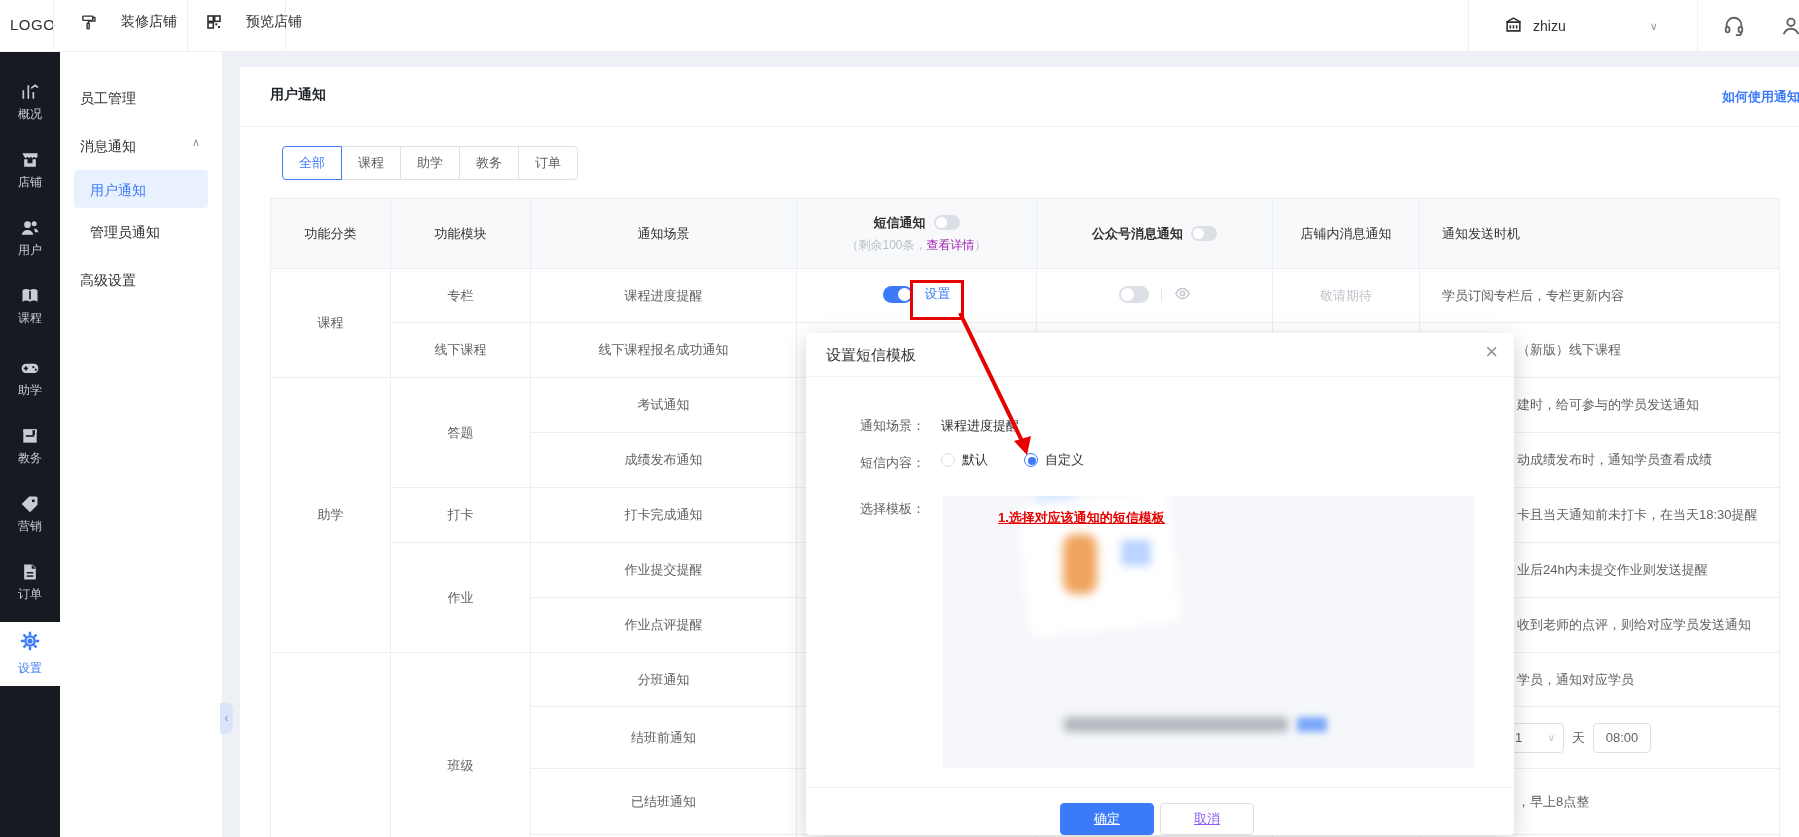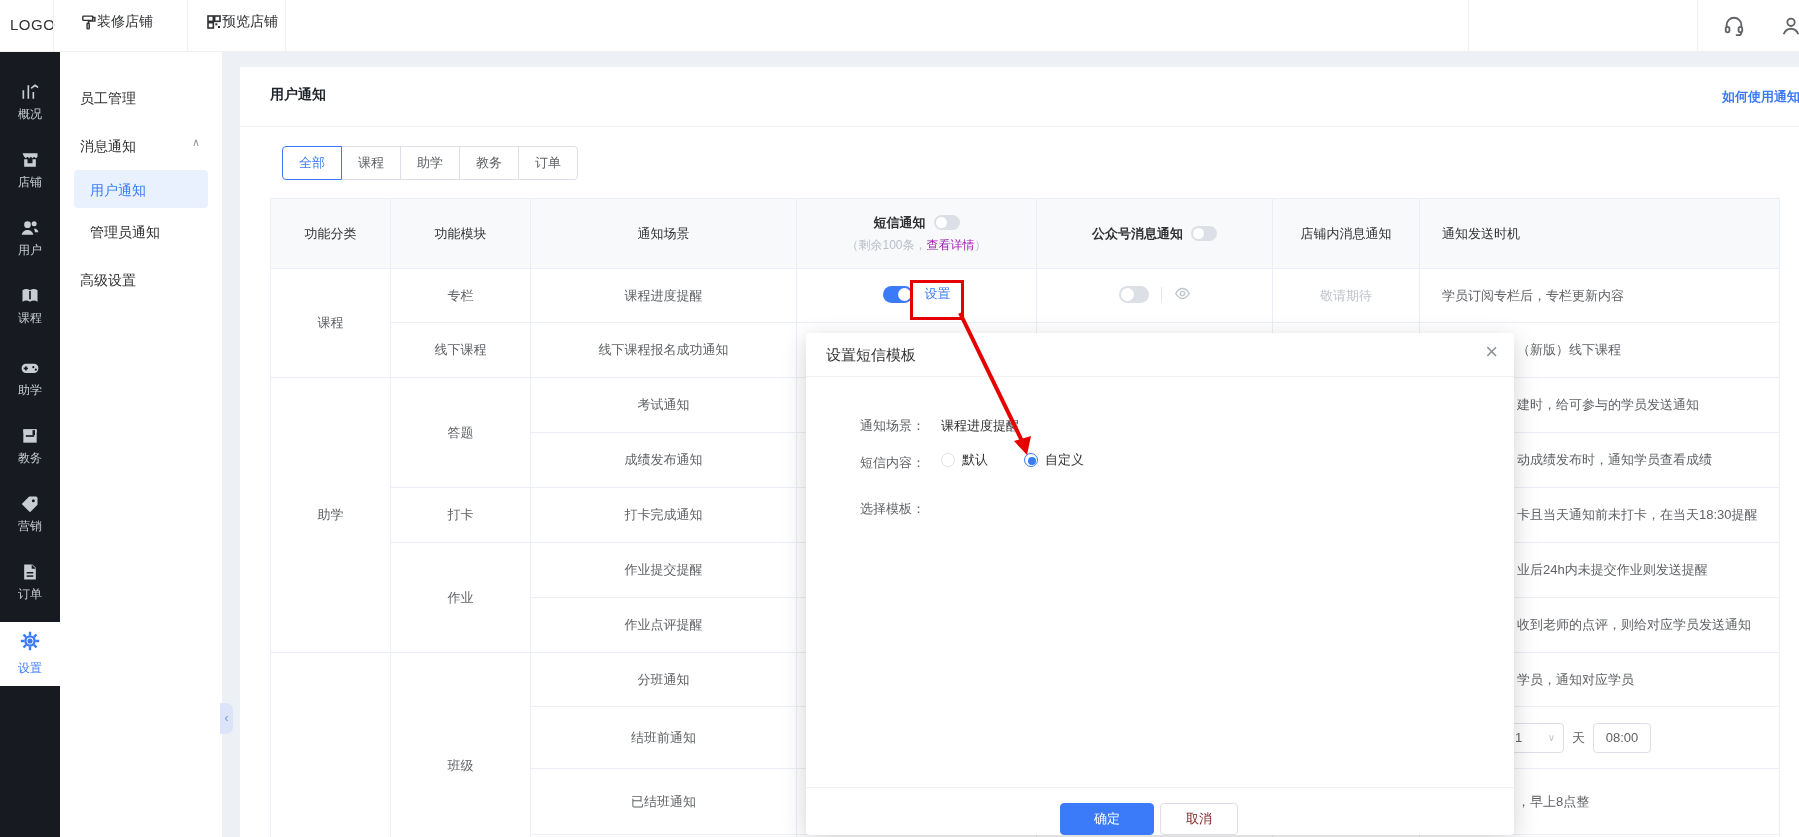--- a/index.html
+++ b/index.html
@@ -2,21 +2,21 @@
 <html><head>
 <meta charset="utf-8">
 <style>
   * { margin:0; padding:0; box-sizing:border-box; }
   html,body { width:1799px; height:837px; overflow:hidden; font-family:"Liberation Sans","DejaVu Sans",sans-serif; background:#edf0f5; color:#303133; }
 
   
   .topbar { position:absolute; left:0; top:0; width:1799px; height:52px; background:#fff; border-bottom:1px solid #f0f0f0; z-index:30; }
   .logo { position:absolute; left:10px; top:16px; font-size:15px; color:#333; letter-spacing:.5px; }
   .tb-div { position:absolute; top:0; width:1px; height:52px; background:#f0f0f0; }
-  .tb-item { position:absolute; top:0; height:44px; display:flex; align-items:center; gap:0; font-size:14px; color:#303133; cursor:pointer; }
+  .tb-item { position:absolute; top:0; height:44px; display:flex; align-items:center; gap:24px; font-size:14px; color:#303133; cursor:pointer; }
   .tb-item svg { display:block; }
   .account { position:absolute; left:1490px; top:0; width:207px; height:52px; display:flex; align-items:center; gap:10px; padding-left:14px; font-size:14px; }
   .caret { color:#909399; font-size:11px; margin-left:74px; }
   .tb-icon { position:absolute; top:15px; cursor:pointer; }
 
   
   .side-dark { position:absolute; left:0; top:52px; width:60px; height:785px; background:#171a21; z-index:25; }
   .sd-item { position:absolute; left:0; width:60px; height:58px; text-align:center; color:#c8ccd4; cursor:pointer; }
   .sd-item svg { margin:0 auto; display:block; }
   .sd-label { font-size:12px; margin-top:4px; }
@@ -83,23 +83,23 @@
   .radio.checked .rdot::after { content:""; position:absolute; left:3px; top:3px; width:8px; height:8px; border-radius:50%; background:#3b7bfa; }
   .tpl-box { position:absolute; left:137px; top:163px; width:531px; height:272px; background:#f5f7fa; border-radius:2px; overflow:hidden; }
   .annotation { position:absolute; left:55px; top:13px; font-size:13px; font-weight:bold; color:#e60000; text-decoration:underline; }
   .blur-card { position:absolute; left:80px; top:2px; width:152px; height:132px; background:#fff; border-radius:10px; transform:rotate(-6deg); filter:blur(4px); }
   .blur-cloud { position:absolute; left:93px; top:-8px; width:40px; height:20px; background:#dbe9ff; border-radius:10px; filter:blur(3px); }
   .blur-person { position:absolute; left:120px; top:38px; width:34px; height:60px; background:#f0a55e; border-radius:12px; filter:blur(5px); }
   .blur-bits { position:absolute; left:178px; top:44px; width:30px; height:26px; background:#b9d4ff; border-radius:4px; filter:blur(4px); }
   .blur-text { position:absolute; left:121px; top:221px; width:224px; height:15px; background:#9aa0a8; border-radius:3px; filter:blur(4px); opacity:.75; }
   .blur-link { position:absolute; left:354px; top:221px; width:30px; height:15px; background:#7da9f8; border-radius:3px; filter:blur(3px); }
   .modal-fdiv { position:absolute; left:0; top:454px; width:708px; height:1px; background:#f0f1f3; }
-  .btn { position:absolute; top:470px; height:32px; border-radius:4px; font-size:13px; text-align:center; line-height:30px; cursor:pointer; }
+  .btn { position:absolute; top:470px; height:32px; border-radius:4px; font-size:13px; text-align:center; line-height:30px; cursor:pointer;text-decoration:underline; }
   .btn-ok { left:254px; width:94px; background:#3b7bfa; color:#fff; border:1px solid #3b7bfa; }
-  .btn-cancel { left:354px; width:78px; background:#fff; color:#7f1d1d; border:1px solid #dcdfe6; }
+  .btn-cancel { left:354px; width:94px; background:#fff; color:#8b5cf6; border:1px solid #dcdfe6; }
 
   
   .red-box { position:absolute; left:910px; top:280px; width:54px; height:40px; border:3px solid #e60000; z-index:40; pointer-events:none; }
   .red-arrow { position:absolute; left:930px; top:295px; z-index:100; pointer-events:none; }
 </style>
 </head>
 <body>
 
 <div class="topbar">
   <div class="logo">LOGO</div>
@@ -122,20 +122,29 @@
           <rect x="3" y="3" width="8" height="8" fill="none" stroke="#303133" stroke-width="2.4"></rect>
           <rect x="13" y="3" width="8" height="8" fill="none" stroke="#303133" stroke-width="2.4"></rect>
           <rect x="3" y="13" width="8" height="8" fill="none" stroke="#303133" stroke-width="2.4"></rect>
           <rect x="14" y="14" width="3" height="3"></rect>
           <rect x="18" y="18" width="3" height="3"></rect>
         </svg>
       </span>
     <span>预览店铺</span>
   </div>
   <div class="tb-div" style="left:1468px"></div>
+  <div class="account">
+    <span><svg width="19" height="19" viewBox="0 0 24 24" fill="none" stroke="#303133" stroke-width="2">
+          <path d="M3 9l9-5 9 5"></path>
+          <path d="M4 9h16v11H4z"></path>
+          <path d="M8 13v4M12 13v4M16 13v4"></path>
+        </svg></span>
+    <span>zhizu</span>
+    <span class="caret">∨</span>
+  </div>
   <div class="tb-div" style="left:1697px"></div>
   <div class="tb-icon" style="left:1723px"><svg width="22" height="22" viewBox="0 0 24 24" fill="none" stroke="#606266" stroke-width="2">
         <path d="M4 14v-3a8 8 0 0 1 16 0v3"></path>
         <rect x="3" y="13" width="4" height="6" rx="2"></rect>
         <rect x="17" y="13" width="4" height="6" rx="2"></rect>
         <path d="M20 18v1a3 3 0 0 1-3 3h-3"></path>
       </svg></div>
   <div class="tb-icon" style="left:1780px"><svg width="22" height="22" viewBox="0 0 24 24" fill="none" stroke="#606266" stroke-width="2">
         <circle cx="12" cy="8" r="4"></circle>
         <path d="M4 21c1.5-4 5-6 8-6s6.5 2 8 6"></path>
@@ -405,20 +414,29 @@
         <span>默认</span>
       </span>
     <span class="radio checked">
         <span class="rdot"></span>
         <span>自定义</span>
       </span>
   </div>
 
   <div class="m-label" style="top:167px">选择模板：</div>
 
+  <div class="tpl-box">
+    <div class="blur-cloud"></div>
+    <div class="blur-card"></div>
+    <div class="blur-person"></div>
+    <div class="blur-bits"></div>
+    <div class="blur-text"></div>
+    <div class="blur-link"></div>
+    <div class="annotation">1.选择对应该通知的短信模板</div>
+  </div>
 
   <div class="modal-fdiv"></div>
   <div class="btn btn-ok">确定</div>
   <div class="btn btn-cancel">取消</div>
 </div>
 
 <svg class="red-arrow" width="130" height="180" viewBox="0 0 130 180">
   <line x1="30" y1="18" x2="93" y2="148" stroke="#e60000" stroke-width="4"></line>
   <polygon points="97,160 84,146 101,141" fill="#e60000"></polygon>
 </svg>

